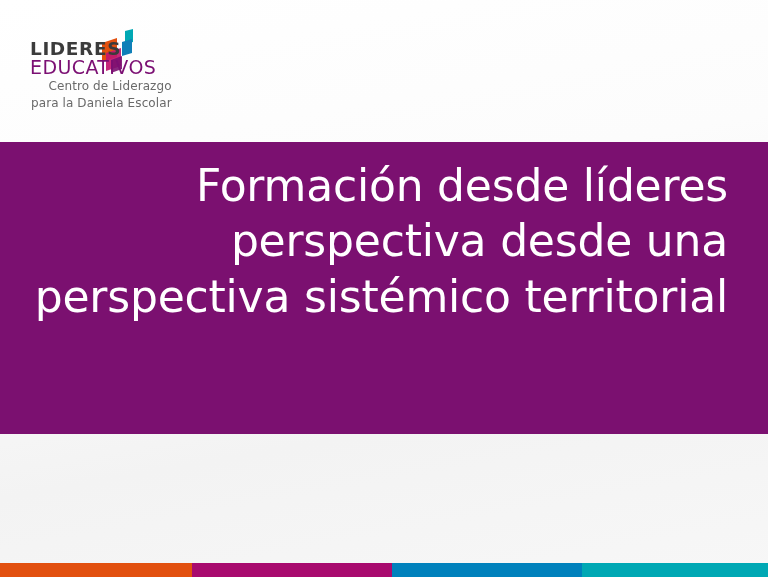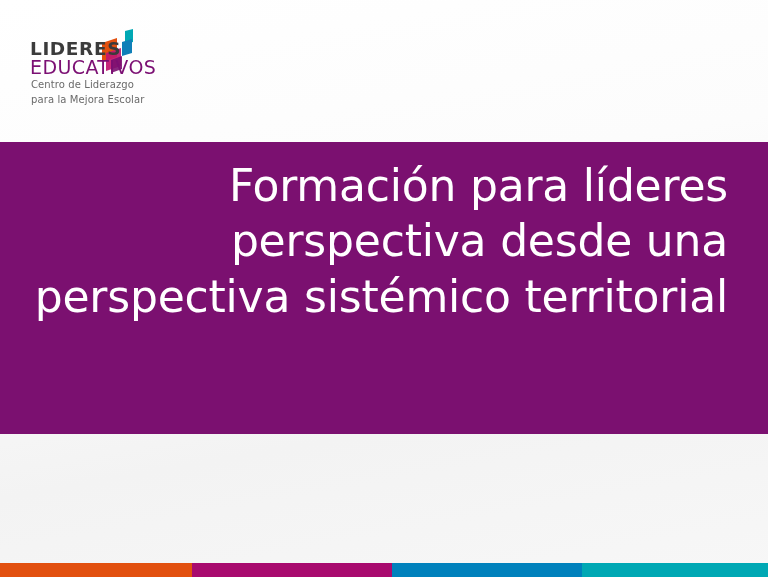--- a/index.html
+++ b/index.html
@@ -56,25 +56,26 @@
     font-weight: normal;
     letter-spacing: 0.4px;
     color: #7b0f73;
     line-height: 1;
     font-family: "DejaVu Sans", sans-serif;
   }
   .logo-tagline {
     position: absolute;
     left: 1px;
     top: 48px;
-    font-size: 10px;
+    font-size: 12px;
     color: #6a6a6a;
     line-height: 1.45;
     letter-spacing: 0.1px;
     font-family: "DejaVu Sans", sans-serif;
+    text-align: right;
   }
   .logo-tagline div { white-space: nowrap; }
 
   
   .title-band {
     position: absolute;
     left: 0;
     top: 142px;
     width: 768px;
     height: 292px;
@@ -144,29 +145,29 @@
         <polygon points="13,31 24,27 24,40 13,44" fill="#7b1070" opacity="0.9"></polygon>
       </svg>
     </div>
 
     <div class="logo-word-top">LIDERES</div>
 
     <div class="logo-word-bottom">EDUCATIVOS</div>
 
     <div class="logo-tagline">
       <div>Centro de Liderazgo</div>
-      <div>para la Mejora Escolar</div>
+      <div>para la Daniela Escolar</div>
     </div>
 
   </div>
 
   <div class="title-band">
     <div class="title-inner">
 
-      <div class="title-line">Formación para líderes</div>
+      <div class="title-line">Formación desde líderes</div>
       <div class="title-line">perspectiva desde una</div>
       <div class="title-line">perspectiva sistémico territorial</div>
 
 
     </div>
   </div>
 
   <div class="footer-bar">
     <div class="footer-seg seg-orange"></div>
     <div class="footer-seg seg-magenta"></div>

